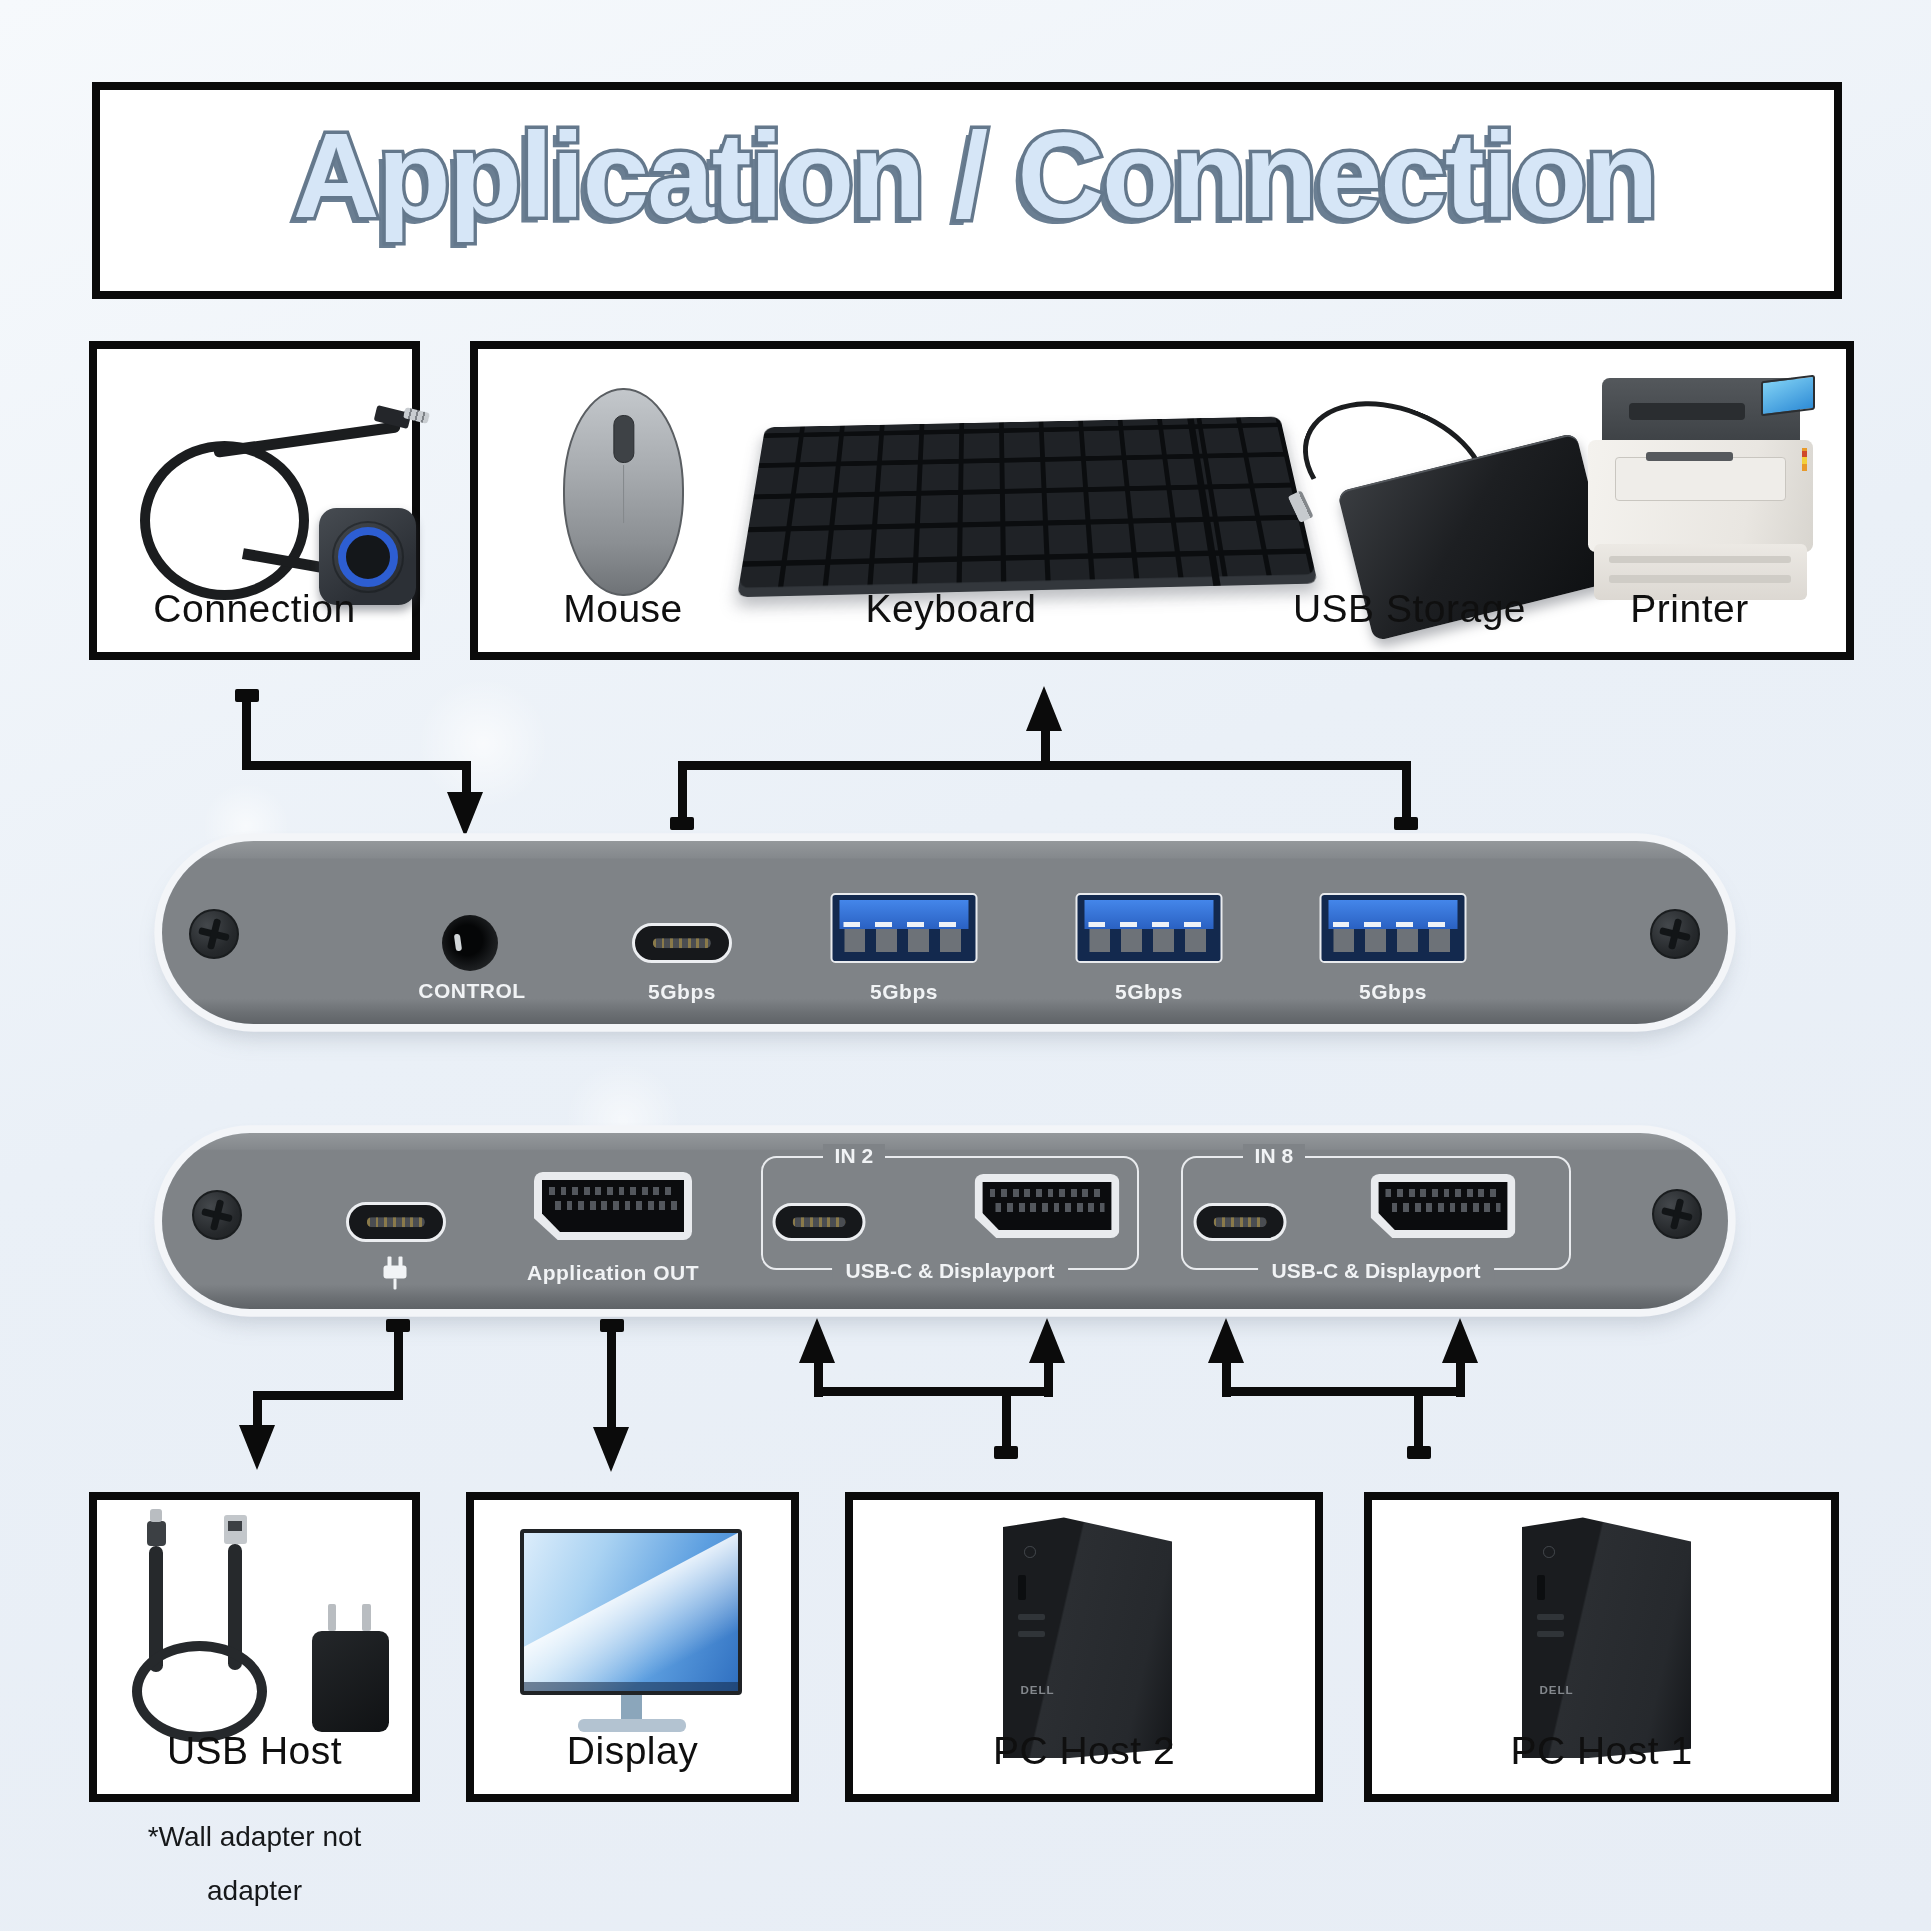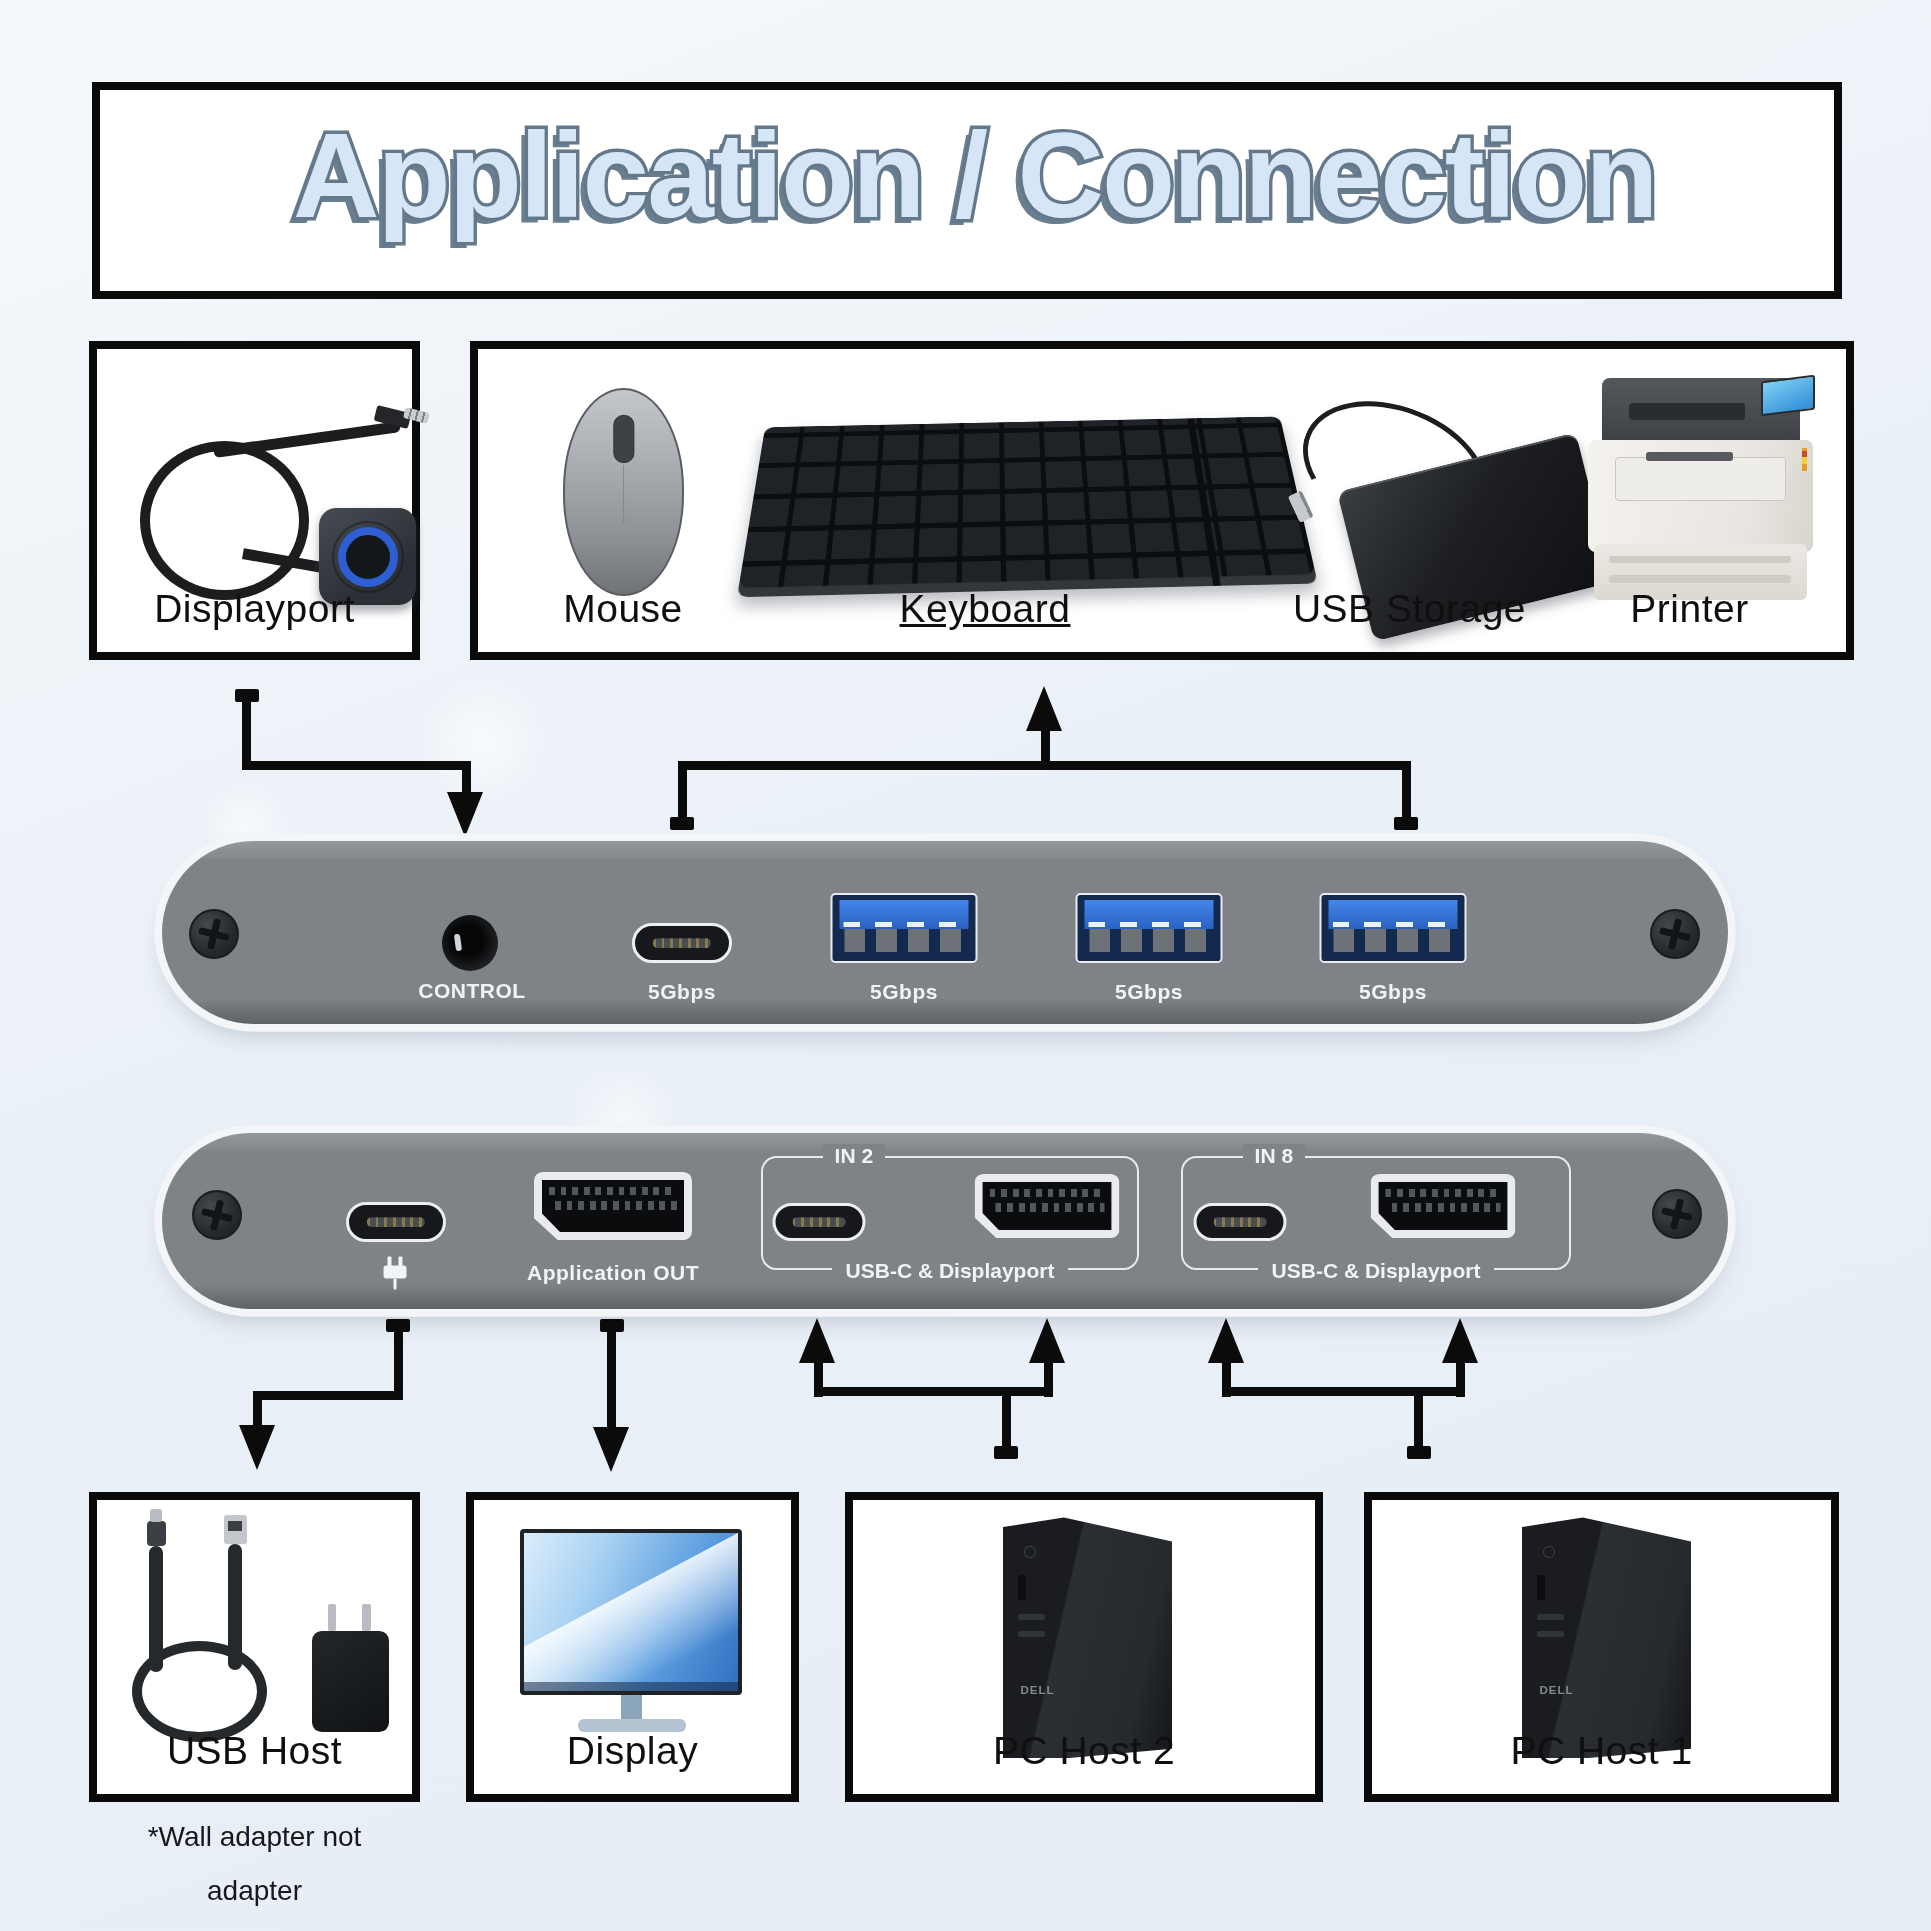--- a/index.html
+++ b/index.html
@@ -172,40 +172,40 @@
     </svg>
   </div>
 
   <div class="box" style="left:89px;top:341px;width:331px;height:319px;">
     <div class="art cloop" style="position:absolute;"></div>
     <div class="art cwire-jack" style="position:absolute;"></div>
     <div class="art cjackbody" style="position:absolute;"></div>
     <div class="art cjacktip" style="position:absolute;"></div>
     <div class="art cwire-btn" style="position:absolute;"></div>
     <div class="art cbtn" style="position:absolute;"></div>
-    <div class="boxlabel">Displayport</div>
+    <div class="boxlabel">Connection</div>
   </div>
 
   <div class="box" style="left:470px;top:341px;width:1384px;height:319px;">
     <div class="art mouse" style="left:85px;top:39px;"></div>
     <div class="art kbd" style="left:275px;top:53px;"></div>
     <div class="art" style="left:874px;top:111px;width:251px;height:164px;">
       <div class="art hddcable" style="position:absolute;"></div>
       <div class="art hddconn" style="position:absolute;"></div>
       <div class="art hddbody" style="position:absolute;"></div>
     </div>
     <div class="art" style="left:1110px;top:29px;width:227px;height:224px;">
       <div class="art prn-top" style="position:absolute;"></div>
       <div class="art prn-screen" style="position:absolute;"></div>
       <div class="art prn-body" style="position:absolute;"></div>
       <div class="art prn-ink" style="position:absolute;"></div>
       <div class="art prn-tray" style="position:absolute;"></div>
     </div>
     <div class="boxlabel" style="left:58px;right:auto;width:174px;">Mouse</div>
-    <div class="boxlabel" style="left:420px;right:auto;width:174px;text-decoration:underline;">Keyboard</div>
+    <div class="boxlabel" style="left:386px;right:auto;width:174px;">Keyboard</div>
     <div class="boxlabel" style="left:811px;right:auto;width:241px;">USB Storage</div>
     <div class="boxlabel" style="left:1139px;right:auto;width:145px;">Printer</div>
   </div>
 
   <div>
     <div class="cap" style="left:235px;top:689px;width:24px;height:12.6px;"></div>
     <div class="al" style="left:242px;top:689px;width:8.7px;height:80px;"></div>
     <div class="al" style="left:242px;top:761px;width:228px;height:8.7px;"></div>
     <div class="al" style="left:462px;top:761px;width:8.7px;height:35px;"></div>
     <div class="ah-down" style="left:447px;top:792px;"></div>

